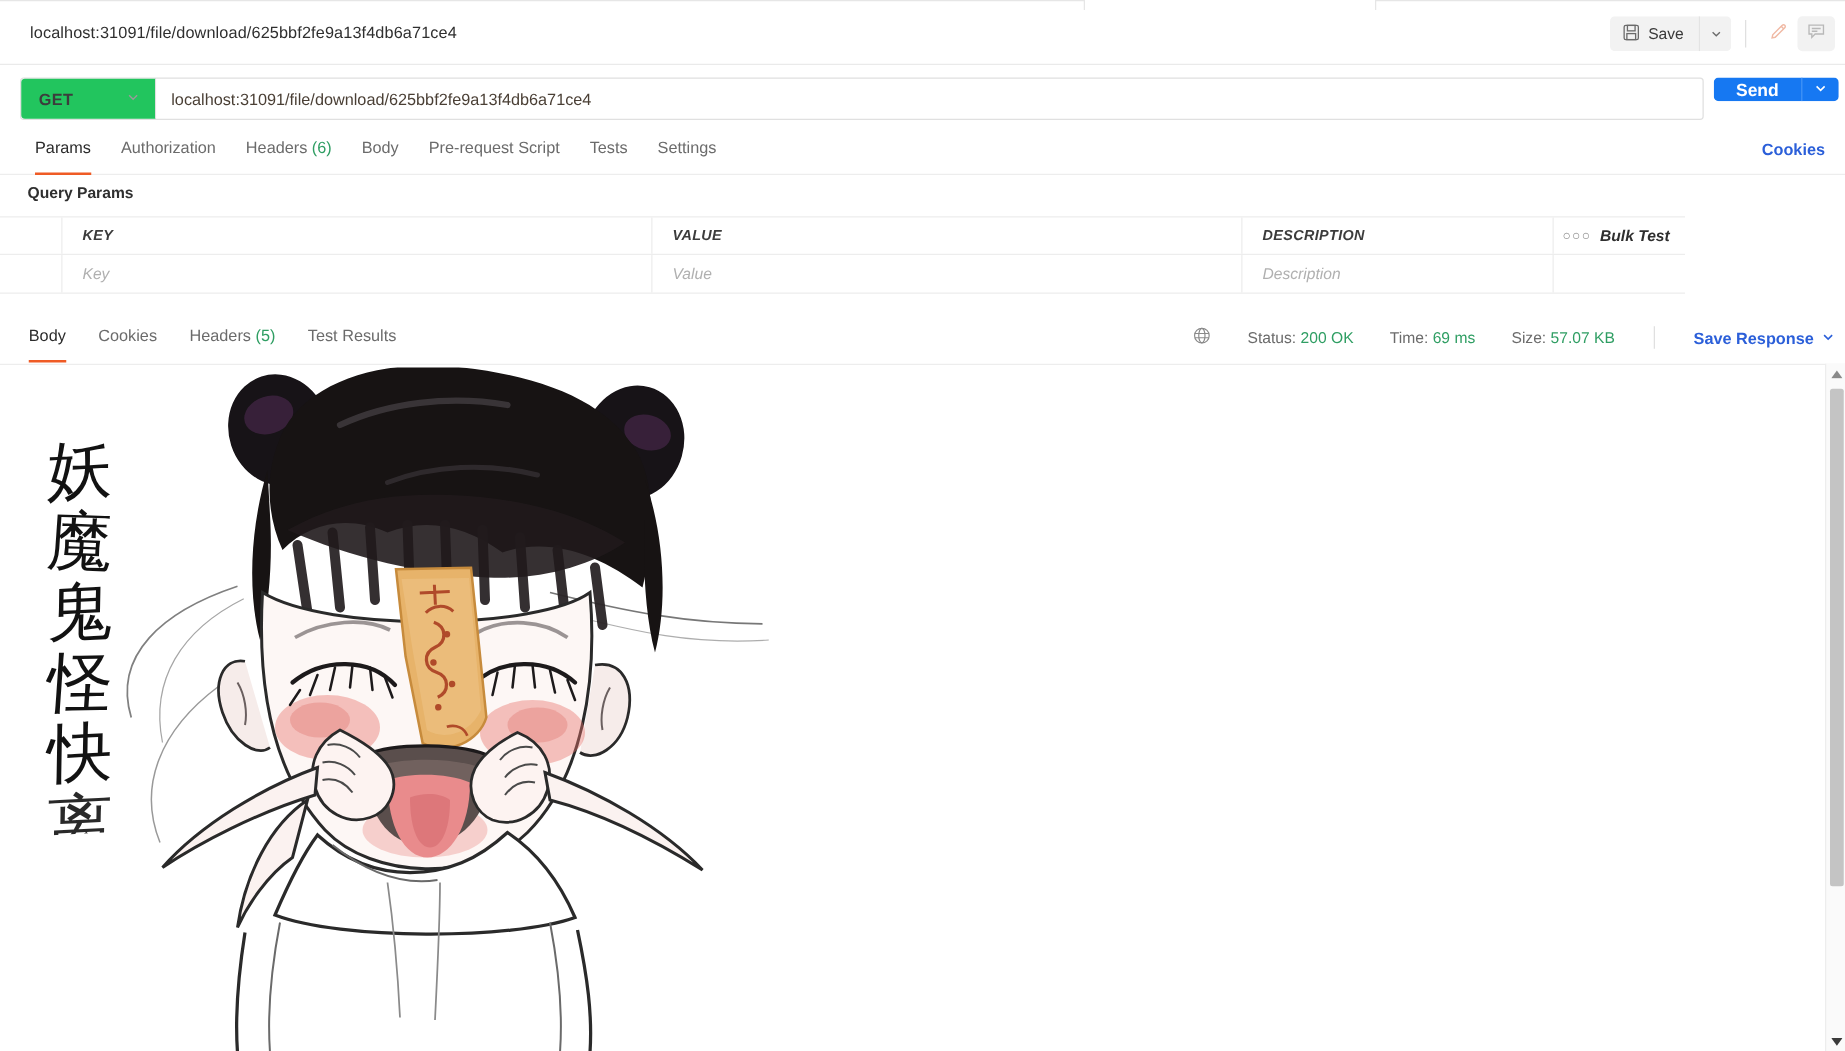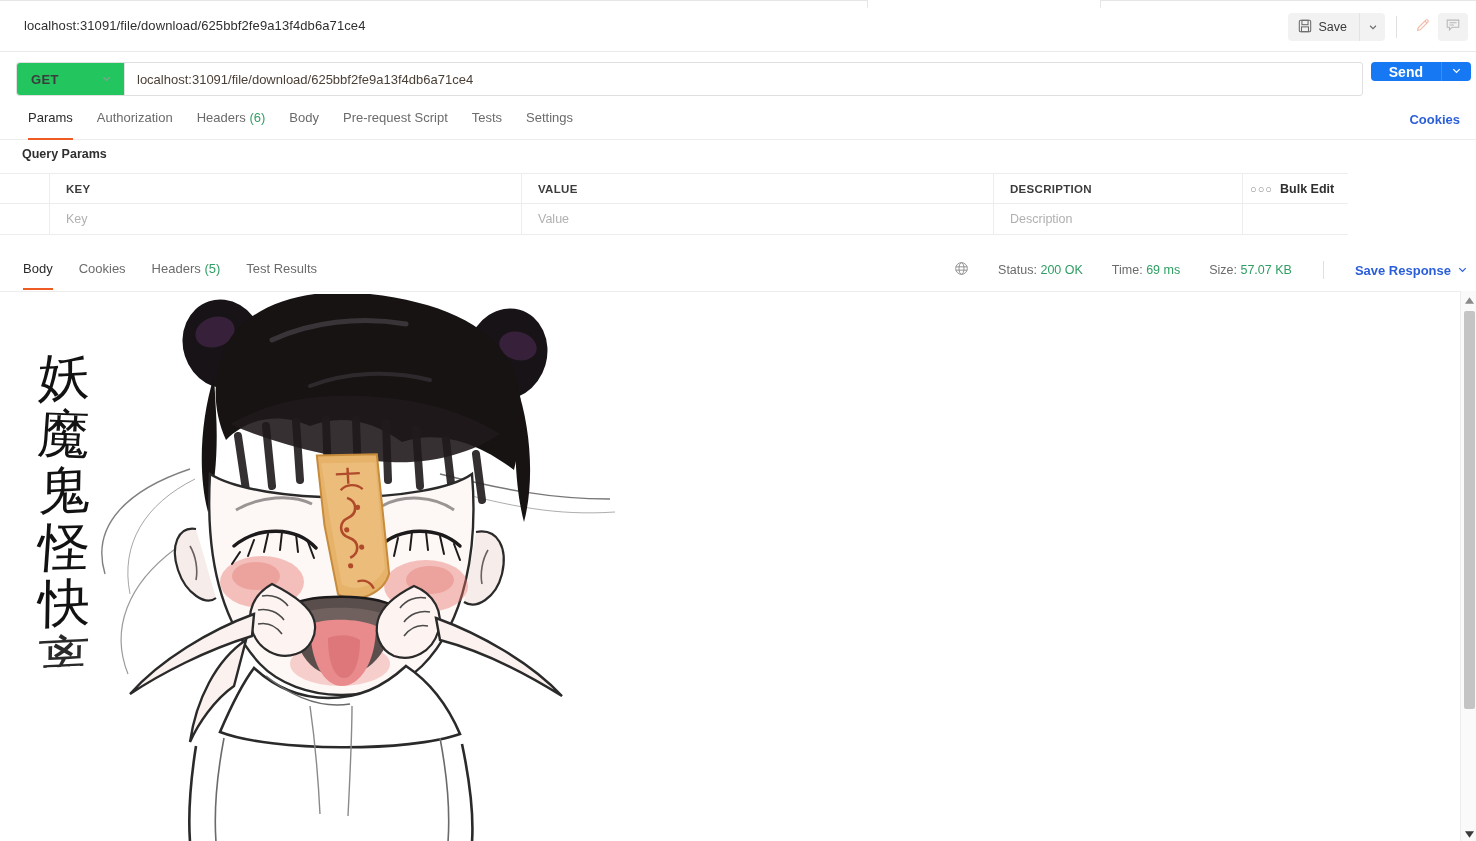--- a/index.html
+++ b/index.html
@@ -100,21 +100,21 @@
   .cnt { color:#2f9e63; }
   .cookies-link {
     position:absolute; right:16px; top:8px; font-size:13px; color:#2b5fd9;
     font-weight:bold; cursor:pointer;
   }
 
   
   .qp-label {
     position:absolute; left:22px; top:147px; font-size:12.5px; font-weight:bold; color:#2f2f2f;
   }
-  .qp-table { position:absolute; left:0; top:173px; width:1348px; }
+  .qp-table { position:absolute; left:0; top:173px; width:1348px;font-style:italic; }
   .qp-row { display:flex; height:31px; border-top:1px solid #ededed; border-bottom:1px solid #ededed; }
   .qp-row + .qp-row { border-top:none; }
   .cb-col { width:50px; border-right:1px solid #ededed; }
   .c-key { width:472px; border-right:1px solid #ededed; display:flex; align-items:center; padding-left:16px; }
   .c-val { width:472px; border-right:1px solid #ededed; display:flex; align-items:center; padding-left:16px; }
   .c-desc { flex:1; display:flex; align-items:center; padding-left:16px; }
   .c-tools { width:38px; border-left:1px solid #ededed; display:flex; align-items:center; justify-content:center; }
   .c-bulk { width:68px; display:flex; align-items:center; justify-content:flex-start; }
   .th { font-size:11.5px; font-weight:bold; color:#3c3c3c; letter-spacing:.3px; }
   .ph { font-size:12.5px; color:#b0b0b0; }
@@ -300,21 +300,21 @@
     <div class="c-val">
       <span class="th">VALUE</span>
     </div>
     <div class="c-desc">
       <span class="th">DESCRIPTION</span>
     </div>
     <div class="c-tools">
       <span class="dots">○○○</span>
     </div>
     <div class="c-bulk">
-      <span class="bulk">Bulk Edit</span>
+      <span class="bulk">Bulk Test</span>
     </div>
   </div>
 
   <div class="qp-row">
     <div class="cb-col"></div>
     <div class="c-key">
       <span class="ph">Key</span>
     </div>
     <div class="c-val">
       <span class="ph">Value</span>

